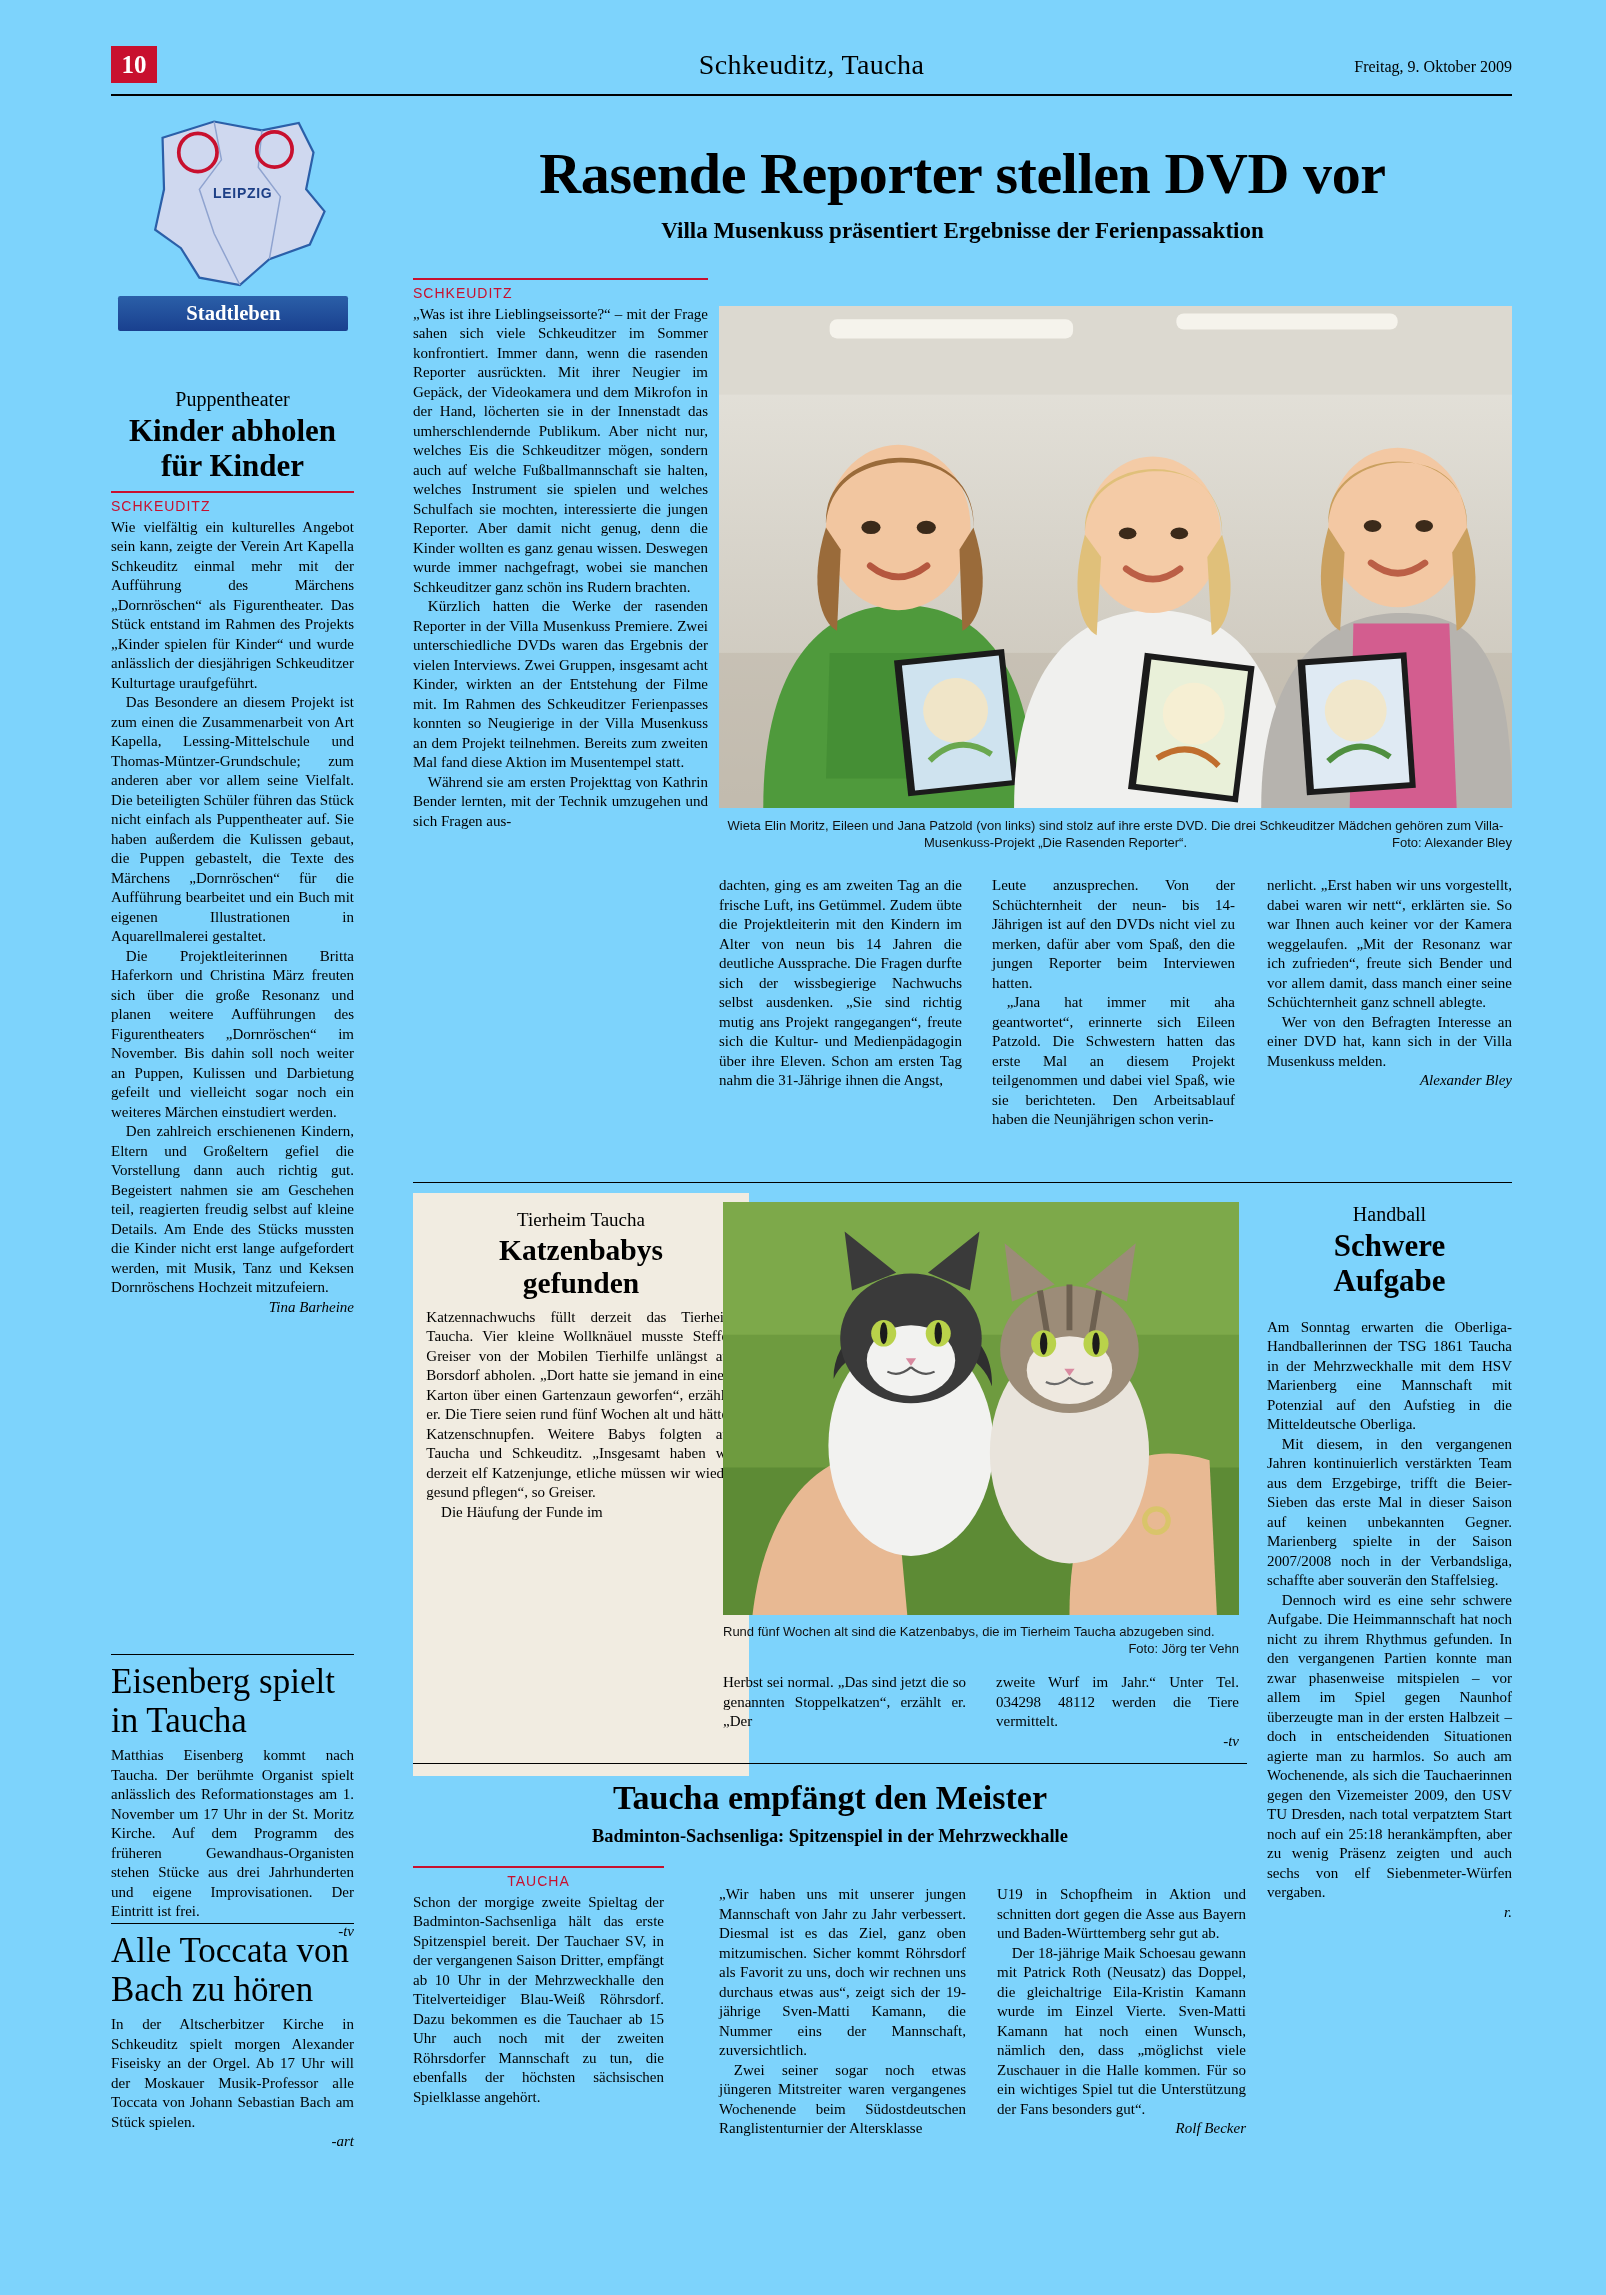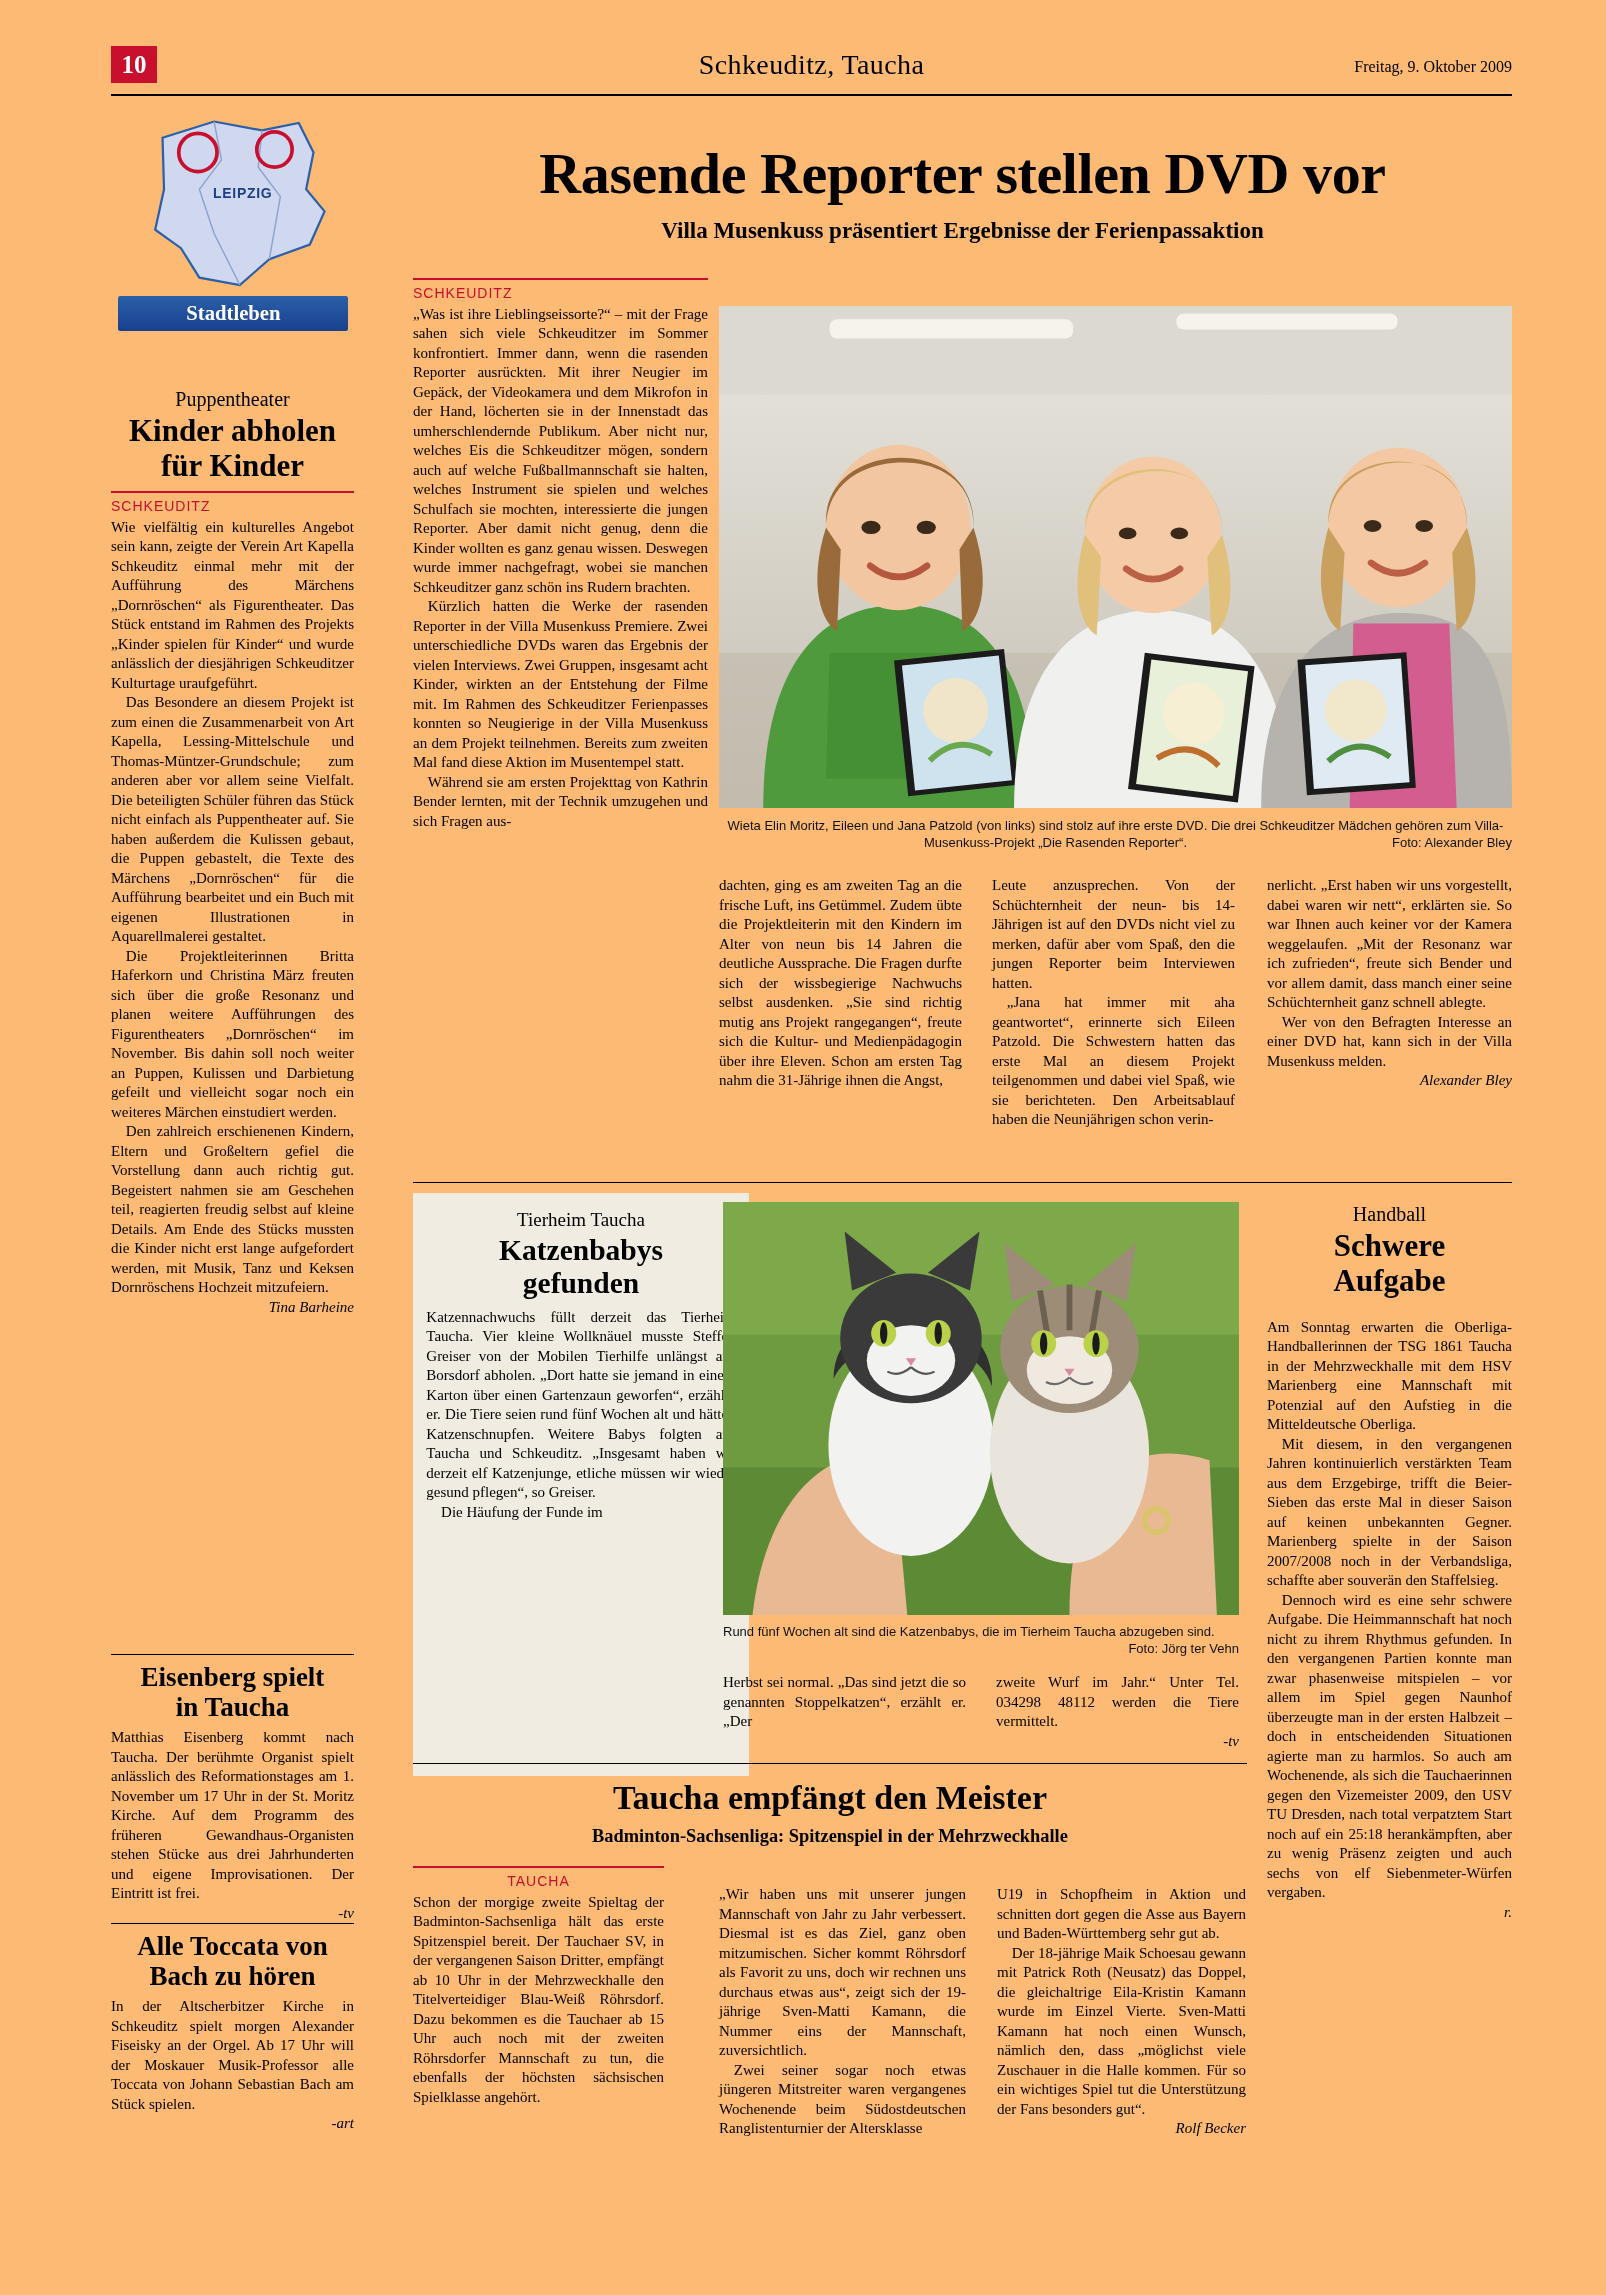--- a/index.html
+++ b/index.html
@@ -13,21 +13,21 @@
     font-family: "Liberation Serif", serif;
     color: #000;
     position: relative;
     overflow: hidden;
   }
   .page {
     position: absolute;
     left: 0; top: 0;
     width: 1607px;
     height: 2295px;
-    background: #fdba74;
+    background: #7dd3fc;
     box-sizing: border-box;
     padding: 0;
   }
   
   .masthead {
     position: absolute;
     left: 111px;
     top: 46px;
     width: 1401px;
     height: 46px;
@@ -111,24 +111,24 @@
   }
   .headline-2 {
     text-align: center;
     font-family: "Liberation Serif", serif;
     font-weight: bold;
     font-size: 31px;
     line-height: 1.12;
     margin: 1.5px 0 7.4px 0;
   }
   .headline-3 {
-    text-align: center;
-    font-family: "Liberation Serif", serif;
-    font-weight: bold;
-    font-size: 27px;
+    text-align: left;
+    font-family: "Liberation Serif", serif;
+    font-weight: normal;
+    font-size: 35px;
     line-height: 1.12;
     margin: 3px 0 5.9px 0;
   }
   .hr-red {
     height: 1.5px;
     background: #c8102e;
     margin: 7.4px 0 5.2px 0;
   }
   .dateline {
     color: #c8102e;

